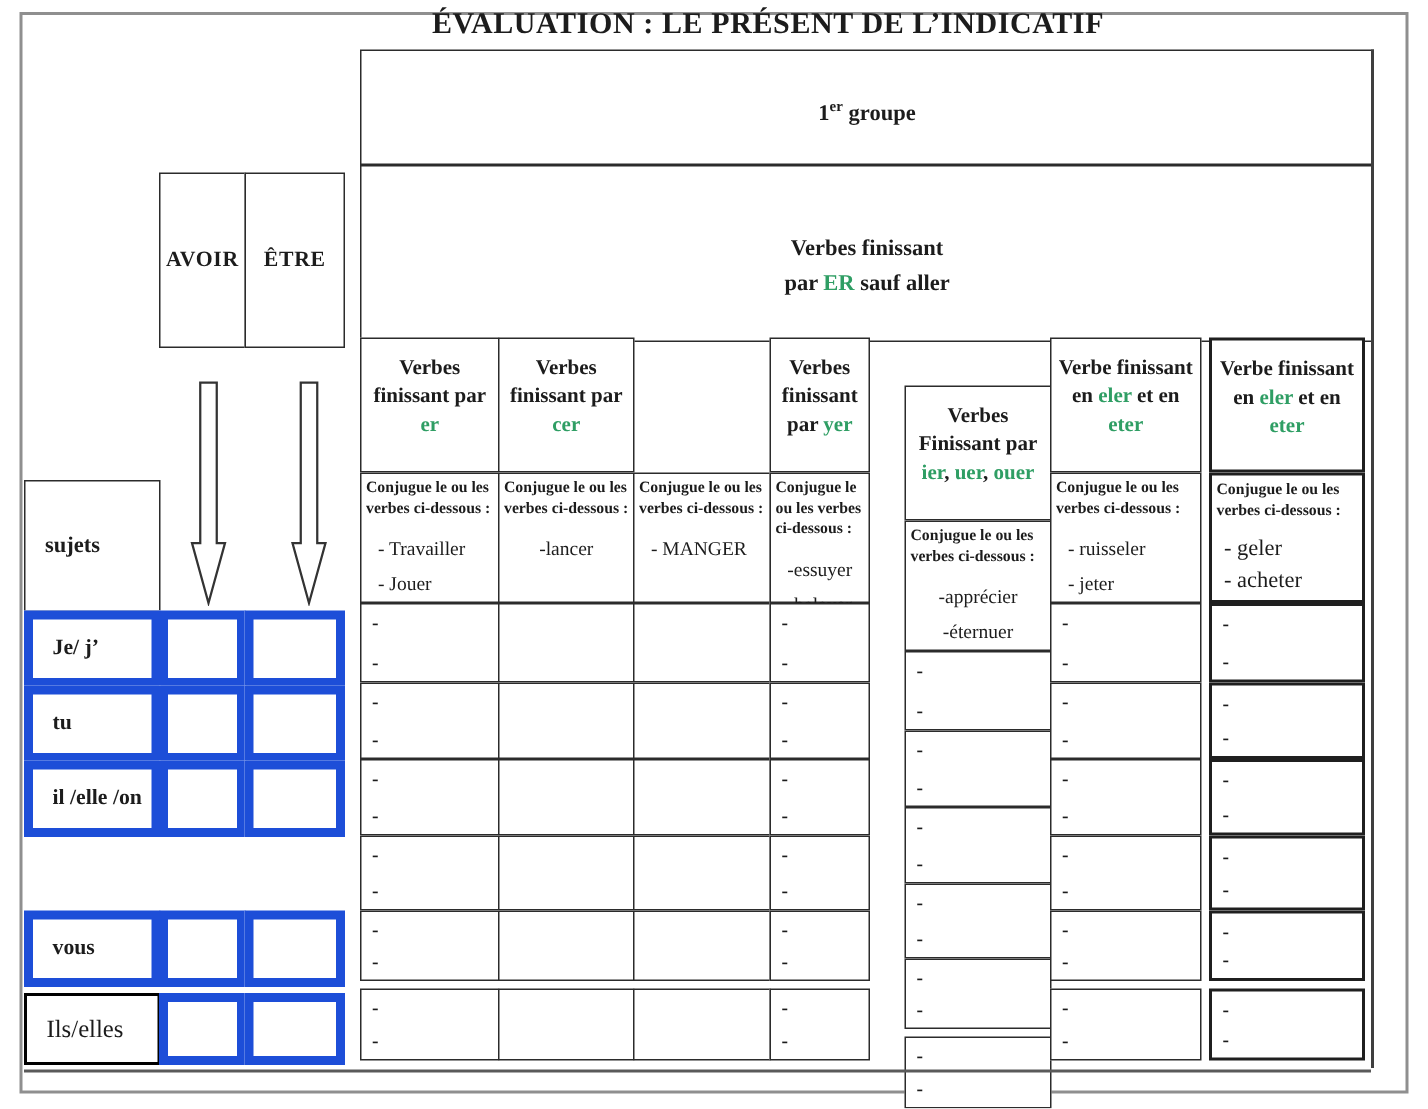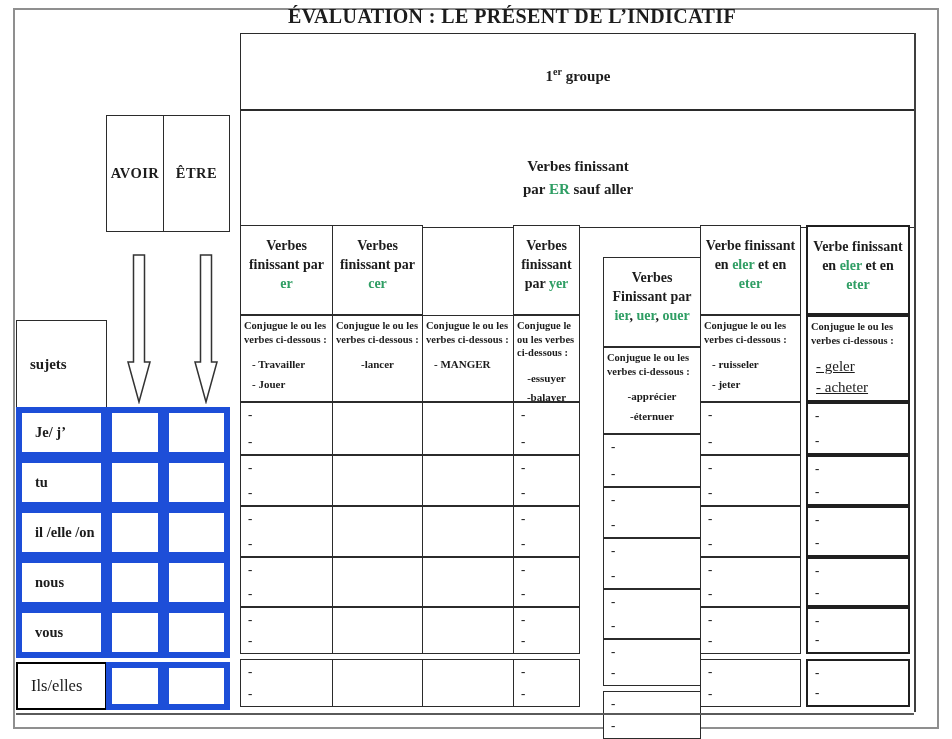--- a/index.html
+++ b/index.html
@@ -39,25 +39,25 @@
   #sub-header{top:110px;height:118px;padding-top:44px;line-height:1.55;}
   sup{font-size:10px;vertical-align:super;}
   .g{color:#2f9e64;}
   
   .col{position:absolute;top:225px;height:482px;}
   .hcell,.icell,.acell{position:absolute;left:0;right:0;border:1px solid #2b2b2b;background:#fff;}
   .standalone .hcell,.standalone .icell,.standalone .acell{border-width:2px;border-color:#1f1f1f;}
   .hcell{top:0;height:90px;padding:11px 1px 0 1px;text-align:center;font-weight:bold;font-size:14px;line-height:1.35;}
   .icell{top:90px;height:87px;}
   .instr{font-weight:bold;font-size:10.5px;line-height:1.3;padding:3px 1px 0 3px;}
-  .verbs{margin-top:9px;font-weight:bold;font-size:11px;line-height:1.75;}
+  .verbs{margin-top:9px;font-weight:normal;font-size:13px;line-height:1.75;}
   .verbs.left{text-align:left;padding-left:11px;}
   .verbs.center{text-align:center;}
   .verbs.u7{font-weight:normal;font-size:15px;line-height:1.35;padding-left:8px;}
-  .verbs.u7 .verb{text-decoration:underline;}
+  .verbs.u7 .verb{}
   .acell{display:flex;flex-direction:column;justify-content:space-between;align-items:flex-start;padding:8px 0 8px 7px;}
   .dash{font-weight:bold;font-size:13px;line-height:.6;}
   
   #right-vline{left:914px;top:33px;width:2px;height:679px;background:#3f3f3f;}
   #bottom-hline{left:16px;top:713px;width:898px;height:2px;background:#5a5a5a;}
 </style>
 </head>
 <body>
 
 <div id="screen">
@@ -88,25 +88,20 @@
       <div class="lrow" style="top: 50px;">
         <div class="lcell lab">tu</div>
         <div class="lcell lc2"></div>
         <div class="lcell lc3"></div>
       </div>
       <div class="lrow" style="top: 100px;">
         <div class="lcell lab">il /elle /on</div>
         <div class="lcell lc2"></div>
         <div class="lcell lc3"></div>
       </div>
-      <div class="lrow" style="top: 150px;">
-        <div class="lcell lab">nous</div>
-        <div class="lcell lc2"></div>
-        <div class="lcell lc3"></div>
-      </div>
       <div class="lrow" style="top: 200px;">
         <div class="lcell lab">vous</div>
         <div class="lcell lc2"></div>
         <div class="lcell lc3"></div>
       </div>
     </div>
 
   <div class="abs" id="final-left-row">
     <div class="lcell lab">Ils/elles</div>
     <div class="lcell lc2"></div>

